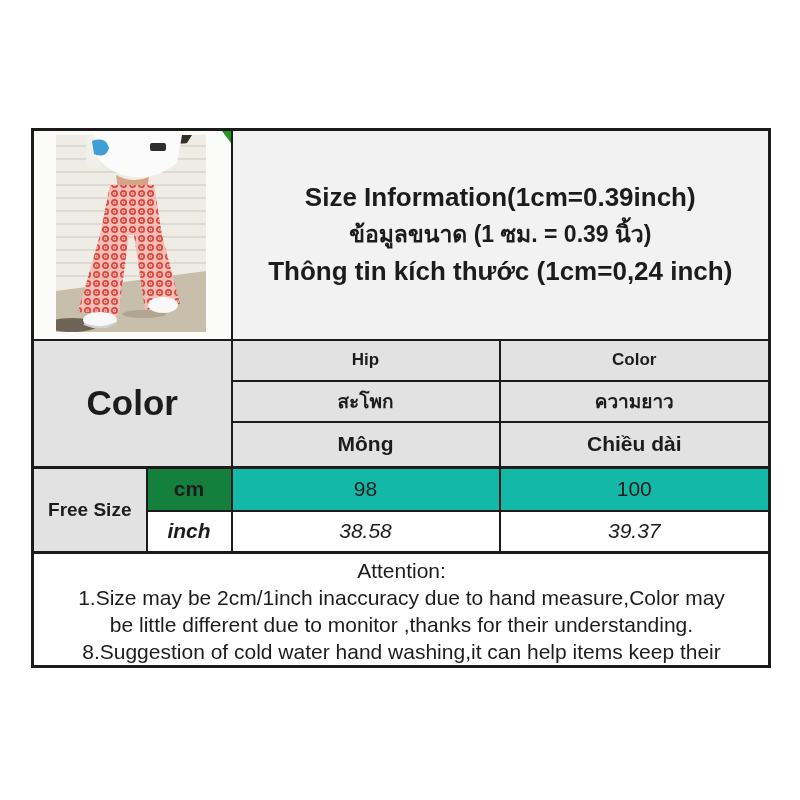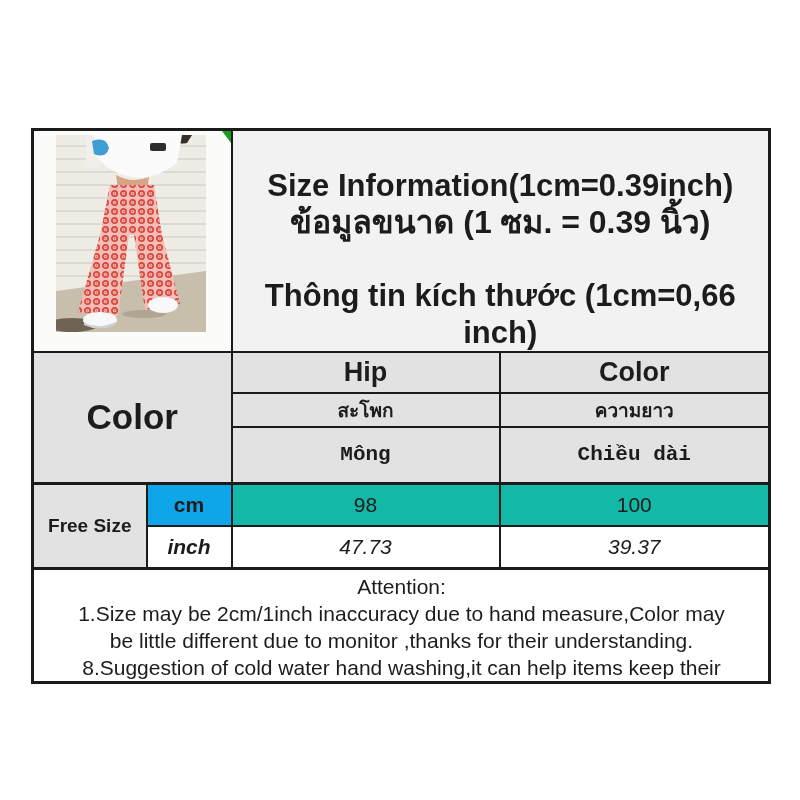--- a/index.html
+++ b/index.html
@@ -14,38 +14,38 @@
     border-collapse:collapse; table-layout:fixed;
     border:3px solid #1b1b1b;
   }
   table.size-table td {
     border:2px solid #1b1b1b;
     text-align:center; vertical-align:middle;
     overflow:hidden;
   }
   tr.r-photo   { height:210px; }
   tr.r-hd-en   { height:41px; }
-  tr.r-hd-th   { height:34px;margin-top:47px; }
-  tr.r-hd-vi   { height:56px;font-family:Liberation Mono, monospace; }
+  tr.r-hd-th   { height:41px;margin-top:47px; }
+  tr.r-hd-vi   { height:46px; }
   tr.r-cm      { height:43px; }
   tr.r-inch    { height:42px;font-style:italic; }
   tr.r-attn    { height:111px;margin-left:9px; }
 
   td.photo-cell { background:#fbfbfa; position:relative; padding:0; }
   td.title-cell { background:#f2f2f2; }
-  .title-line-en, .title-line-vi { font-size:31px; font-weight:700; line-height:37px;margin-top:36px; }
-  .title-line-th { font-size:32px; font-weight:700; line-height:37px; }
+  .title-line-en, .title-line-vi { font-size:26px; font-weight:700; line-height:37px; }
+  .title-line-th { font-size:23px; font-weight:700; line-height:37px; }
 
   td.gray-head  { background:#e2e2e2; font-weight:700; }
   td.size-cell  { font-size:35px; }
-  td.hd-en      { font-size:27px; }
+  td.hd-en      { font-size:17px; }
   td.hd-th      { font-size:19px; }
   td.hd-vi      { font-size:21px; }
   td.free-size-cell { font-size:19px; }
-  td.unit-cm    { background:#0ea5e9; font-weight:700; font-size:21px; }
+  td.unit-cm    { background:#15803d; font-weight:700; font-size:21px; }
   td.unit-inch  { background:#ffffff; font-weight:700; font-size:21px; }
   td.val-cm     { background:#14b8a6; font-size:21px; }
   td.val-inch   { background:#ffffff; font-size:21px; }
 
   tr.r-cm td, tr.r-attn td { border-top-width:3px; }
 
   td.attention-cell {
     background:#ffffff; text-align:left; vertical-align:top;
     padding:3px 4px 0 5px; font-size:21px; line-height:27px;
   }
@@ -97,21 +97,21 @@
             <ellipse cx="107" cy="170" rx="15" ry="8" fill="#f8f8f8"></ellipse>
             <path d="M28 189 Q44 196 60 188" stroke="#cfcfcf" fill="none" stroke-width="2"></path>
           </svg>
           <svg class="green-marker" width="9" height="12" viewBox="0 0 9 12">
             <polygon points="0,0 9,0 9,12" fill="#1e9a1e"></polygon>
           </svg>
         </td>
         <td class="title-cell" colspan="2">
           <div class="title-line-en">Size Information(1cm=0.39inch)</div>
           <div class="title-line-th">ข้อมูลขนาด (1 ซม. = 0.39 นิ้ว)</div>
-          <div class="title-line-vi">Thông tin kích thước (1cm=0,66 inch)</div>
+          <div class="title-line-vi">Thông tin kích thước (1cm=0,24 inch)</div>
         </td>
       </tr>
 
       <tr class="r-hd-en">
         <td class="gray-head size-cell" colspan="2" rowspan="3">Color</td>
         <td class="gray-head hd-en">Hip</td>
         <td class="gray-head hd-en">Color</td>
       </tr>
       <tr class="r-hd-th">
         <td class="gray-head hd-th">สะโพก</td>
@@ -123,21 +123,21 @@
       </tr>
 
       <tr class="r-cm">
         <td class="gray-head free-size-cell" rowspan="2">Free Size</td>
         <td class="unit-cm">cm</td>
         <td class="val-cm">98</td>
         <td class="val-cm">100</td>
       </tr>
       <tr class="r-inch">
         <td class="unit-inch">inch</td>
-        <td class="val-inch">47.73</td>
+        <td class="val-inch">38.58</td>
         <td class="val-inch">39.37</td>
       </tr>
 
       <tr class="r-attn">
         <td class="attention-cell" colspan="4">
           <div class="attn-line">Attention:</div>
           <div class="attn-line">1.Size may be 2cm/1inch inaccuracy due to hand measure,Color may</div>
           <div class="attn-line">be little different due to monitor ,thanks for their understanding.</div>
           <div class="attn-line">8.Suggestion of cold water hand washing,it can help items keep their</div>
         </td>

